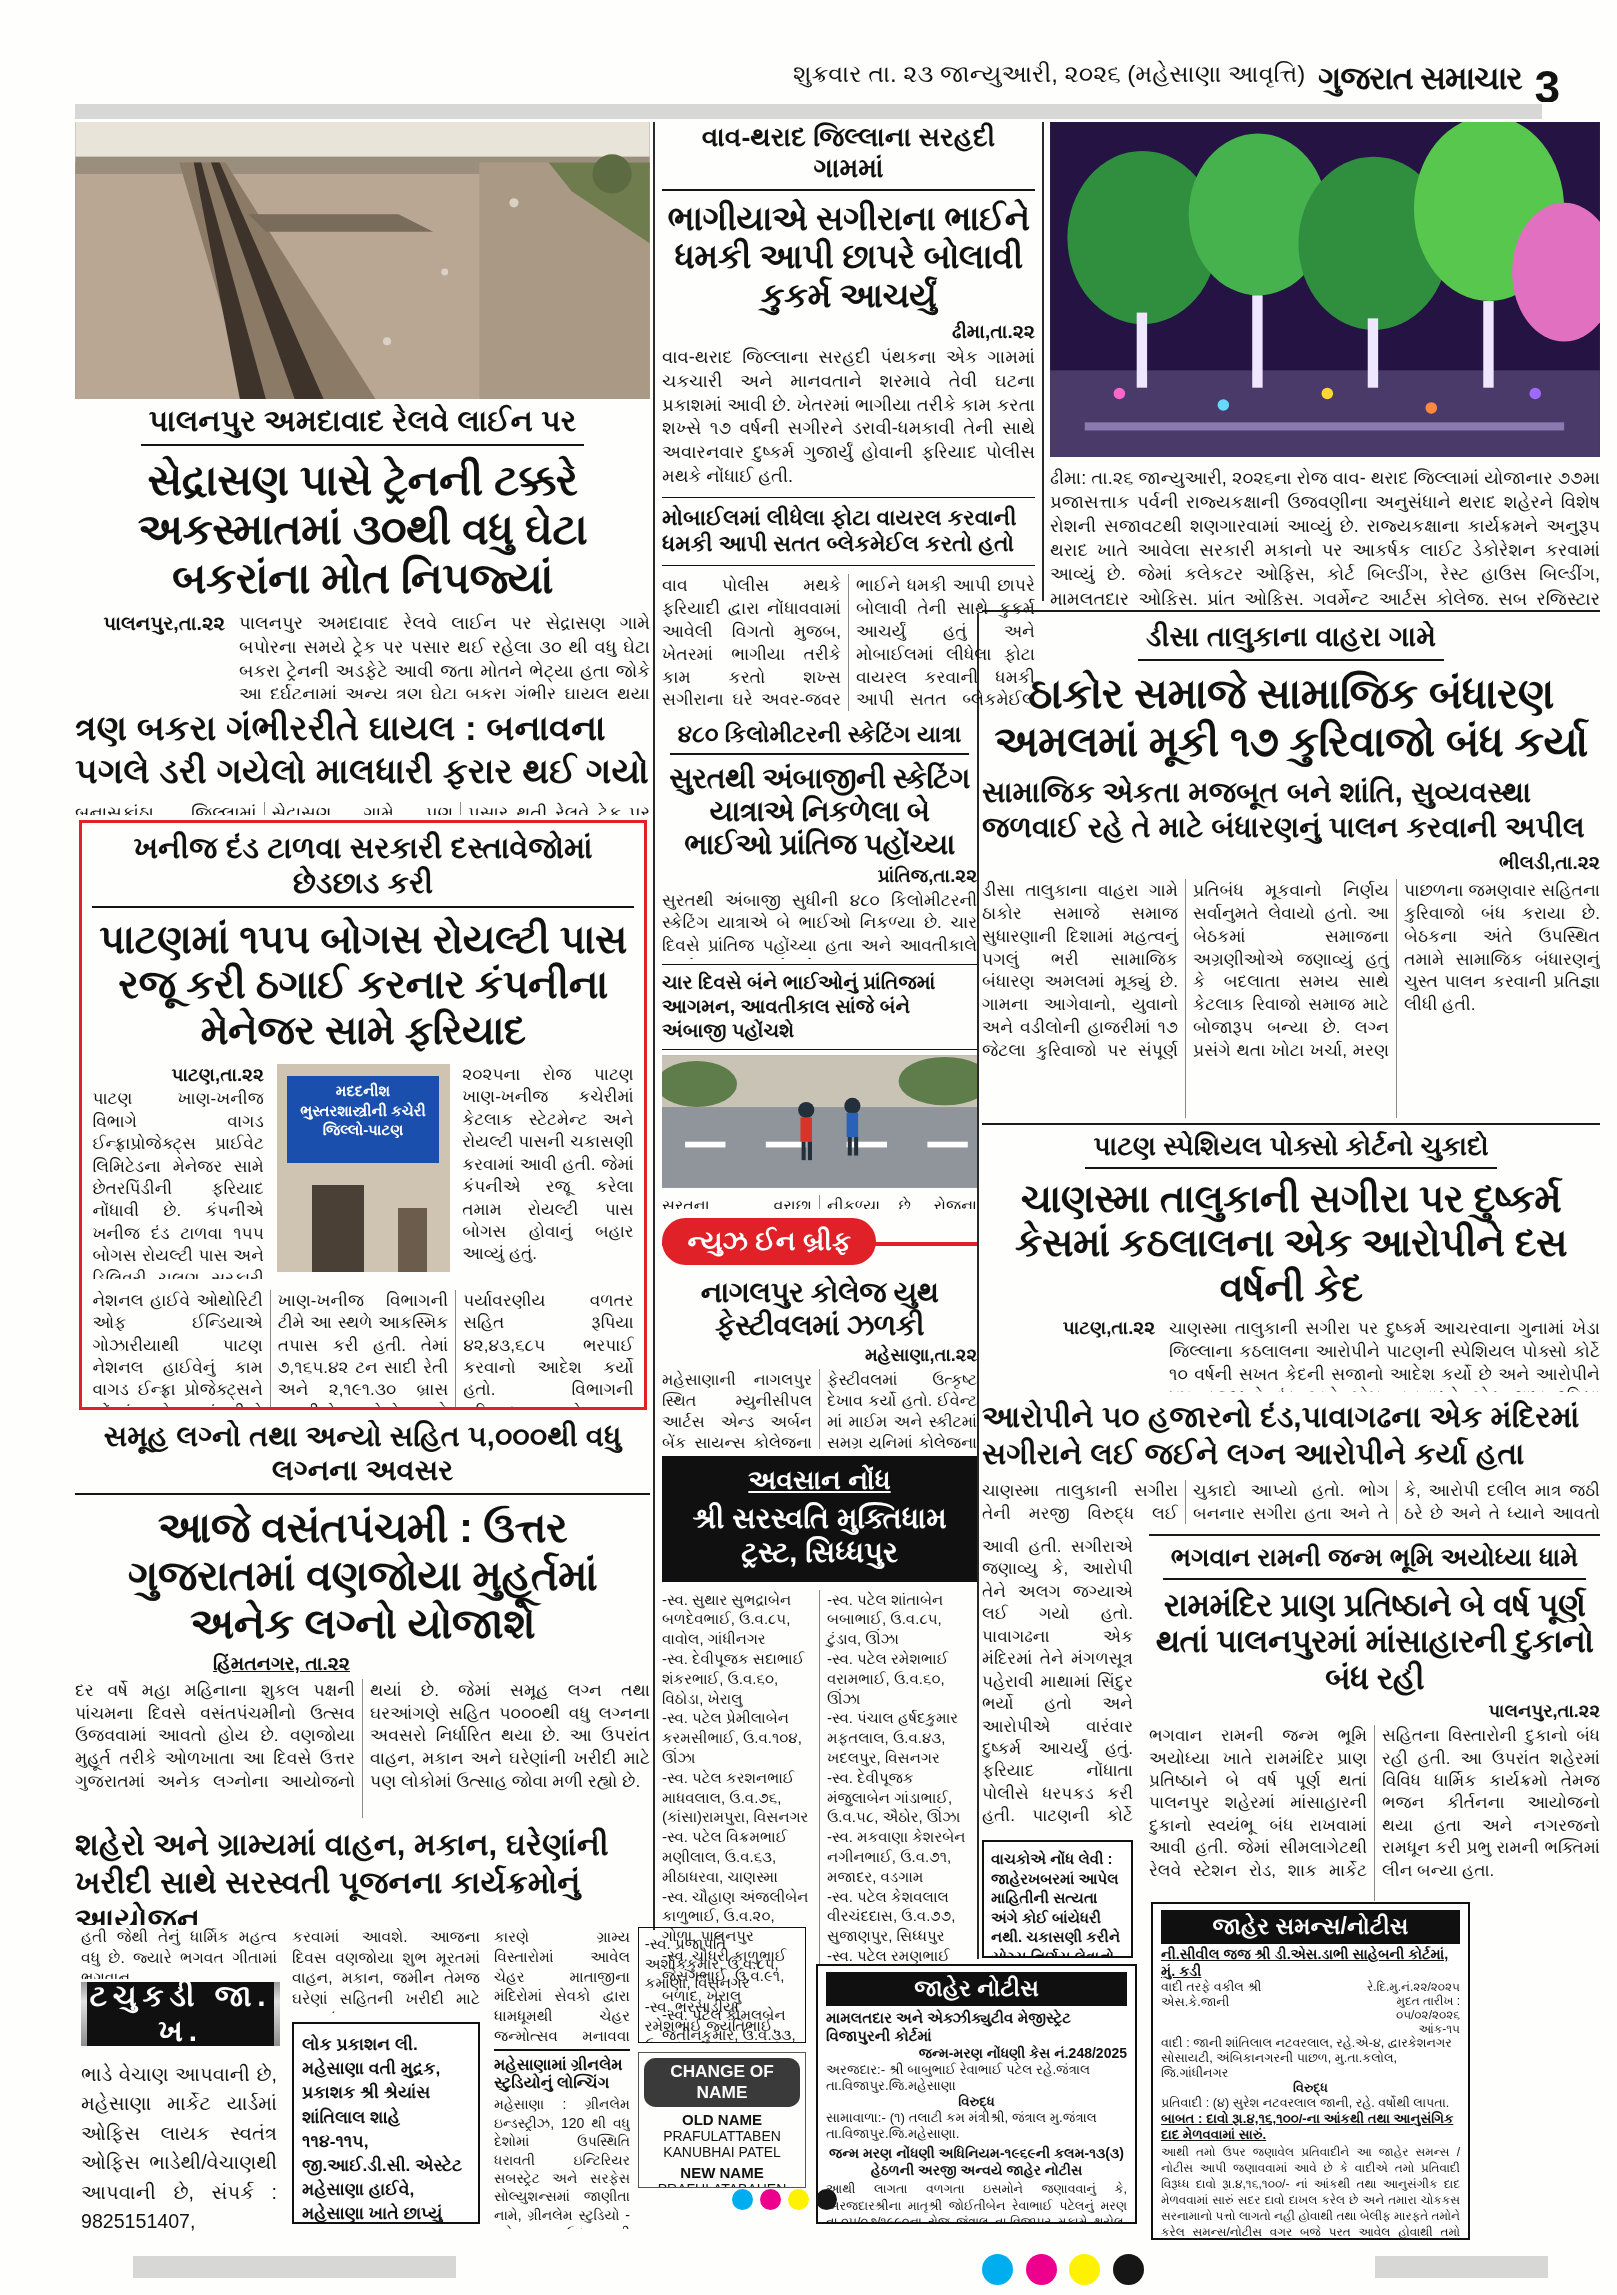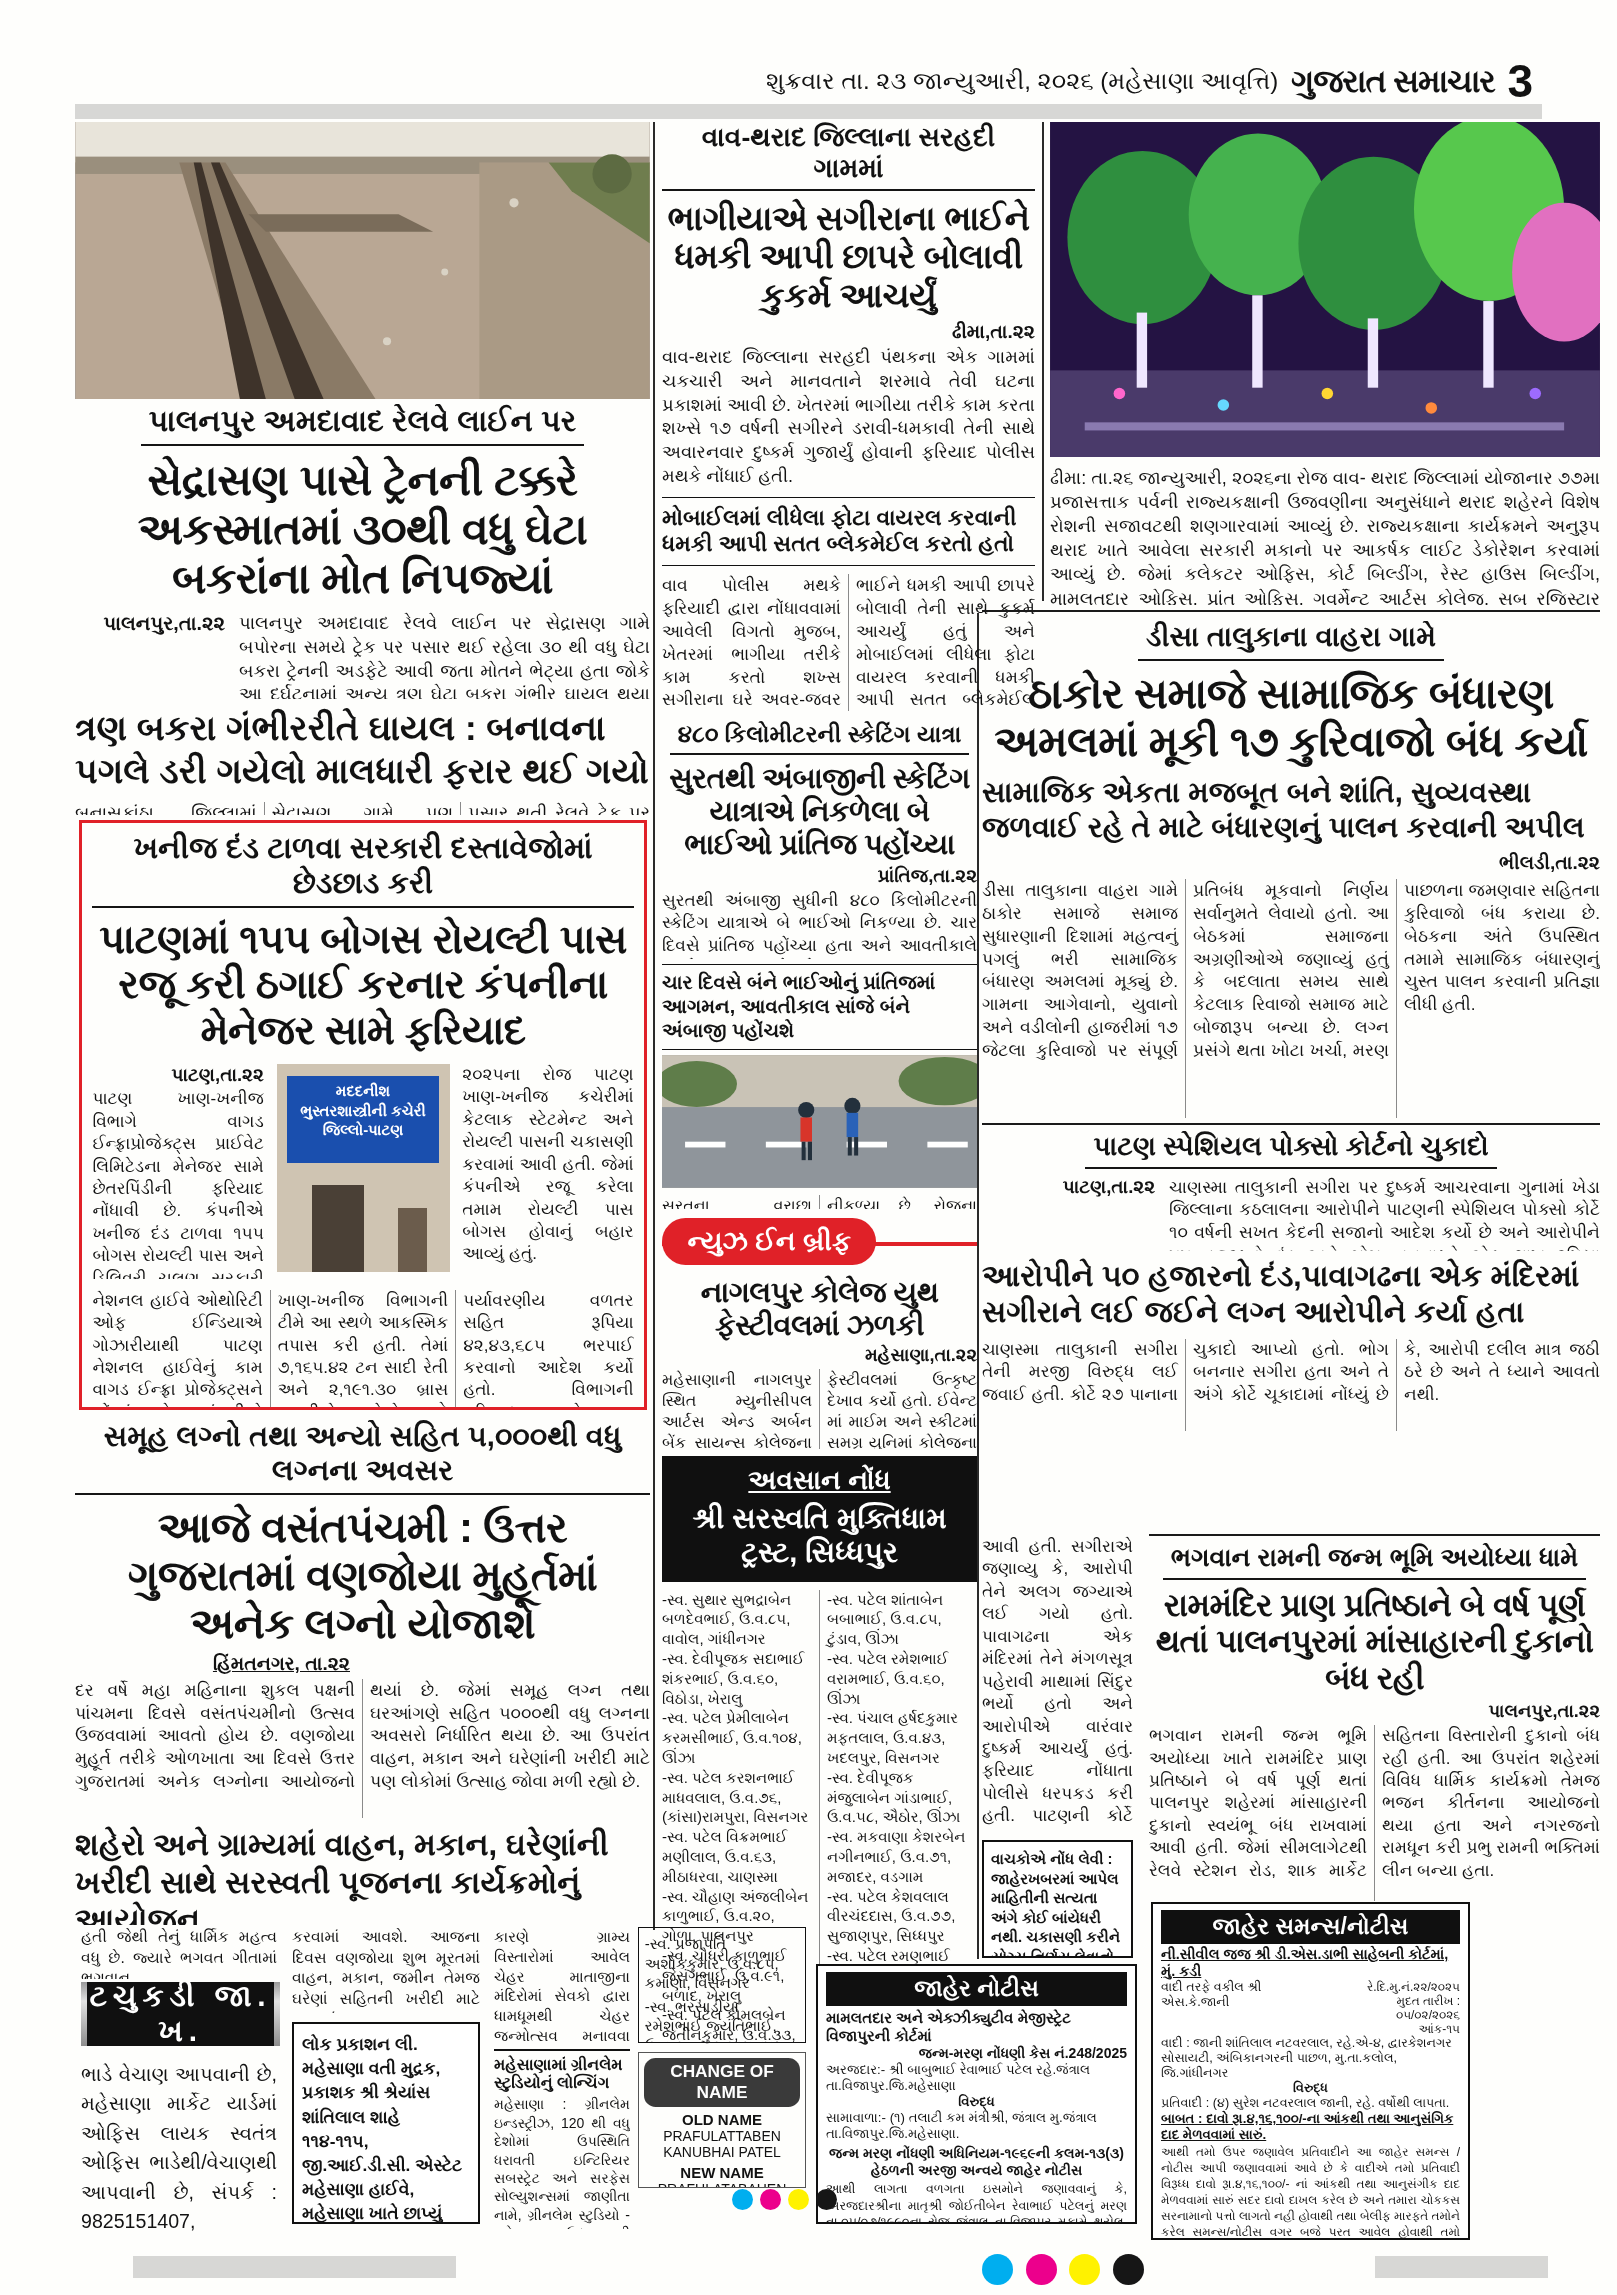--- a/index.html
+++ b/index.html
@@ -25,21 +25,21 @@
   .redline{position:absolute;left:0;right:0;height:4.6px;background:#e02128;top:50%;margin-top:-2.3px;z-index:1;}
   .dot{display:inline-block;border-radius:50%;}
   .graybar{position:absolute;background:#d7d7d5;height:22px;}
   .obit{line-height:1.32;}
 </style>
 </head>
 <body>
 
 <div id="page">
 
-  <div class="art" style="left:493px;top:60px;width:1040px;height:42px;display:flex;justify-content:flex-end;align-items:center;gap:12.7px;">
+  <div class="art" style="left:520px;top:60px;width:1040px;height:42px;display:flex;justify-content:flex-end;align-items:flex-start;gap:12.7px;">
     <span style="font-size:24px;">શુક્રવાર તા. ૨૩ જાન્યુઆરી, ૨૦૨૬ (મહેસાણા આવૃત્તિ)</span>
     <span style="font-size:32px;font-weight:900;letter-spacing:-1.2px;">ગુજરાત સમાચાર</span>
     <span style="font-size:46px;font-weight:900;">3</span>
   </div>
   <div class="graybar" style="left:75px;top:104px;width:1467px;height:15px;"></div>
 
   <div class="vrule" style="left:653px;top:122px;height:1808px;"></div>
   <div class="vrule" style="left:1042px;top:122px;height:479px;"></div>
   <div class="vrule" style="left:977px;top:613px;height:1346px;"></div>
 
@@ -195,20 +195,21 @@
         <div style="position:absolute;right:23px;bottom:0;width:29px;height:64px;background:#6b5c4c;"></div>
       </div>
       <div class="bd" style="flex:1;font-size:17px;max-height:231px;overflow:hidden;">૨૦૨૫ના રોજ પાટણ ખાણ-ખનીજ કચેરીમાં કેટલાક સ્ટેટમેન્ટ અને રોયલ્ટી પાસની ચકાસણી કરવામાં આવી હતી. જેમાં કંપનીએ રજૂ કરેલા તમામ રોયલ્ટી પાસ બોગસ હોવાનું બહાર આવ્યું હતું.</div>
     </div>
     <div class="bd c3" style="font-size:17px;margin-top:10.4px;height:243px;">નેશનલ હાઈવે ઓથોરિટી ઓફ ઈન્ડિયાએ ગોઝારીયાથી પાટણ નેશનલ હાઈવેનું કામ વાગડ ઈન્ફ્રા પ્રોજેક્ટ્સને સોંપ્યું છે. કંપનીએ ચાણસ્મા તાલુકાના ગામની હદમાં ખનીજ પ્લાન્ટ સ્થાપ્યો હતો. ગત તા.૨૨-૧૦-૨૦૨૪ ના રોજ ખાણ-ખનીજ વિભાગની ટીમે આ સ્થળે આકસ્મિક તપાસ કરી હતી. તેમાં ૭,૧૬૫.૪૨ ટન સાદી રેતી અને ૨,૧૯૧.૩૦ બ્રાસ કપચીનો જથ્થો ગેરકાયદે સંગ્રહ કરેલો મળી આવ્યો હતો. વિભાગે કંપનીને ૩૩,૩૩,૫૨૫નો દંડ અને રૂ.૯,૧૦,૧૬૪ના પર્યાવરણીય વળતર સહિત રૂપિયા ૪૨,૪૩,૬૮૫ ભરપાઈ કરવાનો આદેશ કર્યો હતો. વિભાગની ફરિયાદના પગલે ખાણ-ખનીજ વિભાગની ટીમ આ અંગે વધુ તપાસ કરી રહી છે.</div>
   </section>
 
   <div class="hrule" style="left:982px;top:1123px;width:618px;"></div>
   <section class="art" style="left:982px;top:1131px;width:618px;height:393px;">
     <div class="kick" style="font-size:26.6px;"><span>પાટણ સ્પેશિયલ પોક્સો કોર્ટનો ચુકાદો</span></div>
+    <div class="hl" style="font-size:39px;margin-top:8px;">ચાણસ્મા તાલુકાની સગીરા પર દુષ્કર્મ કેસમાં કઠલાલના એક આરોપીને દસ વર્ષની કેદ</div>
     <div style="display:flex;gap:14px;margin-top:7px;">
       <div style="width:173px;">
           <div class="dl" style="font-size:18.5px;">પાટણ,તા.૨૨</div>
         </div>
       <div class="bd" style="flex:1;font-size:17.3px;max-height:75px;overflow:hidden;">ચાણસ્મા તાલુકાની સગીરા પર દુષ્કર્મ આચરવાના ગુનામાં ખેડા જિલ્લાના કઠલાલના આરોપીને પાટણની સ્પેશિયલ પોક્સો કોર્ટે ૧૦ વર્ષની સખત કેદની સજાનો આદેશ કર્યો છે અને આરોપીને ૫૫ હજારનો દંડ અને ભોગ બનનારને એક લાખ રૂપિયા વળતરનો આદેશ કરાયો છે.</div>
     </div>
     <div class="sub" style="font-size:30px;margin-top:7px;">આરોપીને ૫૦ હજારનો દંડ,પાવાગઢના એક મંદિરમાં સગીરાને લઈ જઈને લગ્ન આરોપીને કર્યા હતા</div>
     <div class="bd c3" style="font-size:17px;margin-top:8px;height:92px;">ચાણસ્મા તાલુકાની સગીરા તેની મરજી વિરુદ્ધ લઈ જવાઈ હતી. કોર્ટે ૨૭ પાનાના ચુકાદો આપ્યો હતો. ભોગ બનનાર સગીરા હતા અને તે અંગે કોર્ટે ચૂકાદામાં નોંધ્યું છે કે, આરોપી દલીલ માત્ર જઠી ઠરે છે અને તે ધ્યાને આવતો નથી.</div>
   </section>
   <div class="art bd" style="left:982px;top:1536px;width:151px;height:289px;font-size:17px;">આવી હતી. સગીરાએ જણાવ્યુ કે, આરોપી તેને અલગ જગ્યાએ લઈ ગયો હતો. પાવાગઢના એક મંદિરમાં તેને મંગળસૂત્ર પહેરાવી માથામાં સિંદુર ભર્યો હતો અને આરોપીએ વારંવાર દુષ્કર્મ આચર્યું હતું. ફરિયાદ નોંધાતા પોલીસે ધરપકડ કરી હતી. પાટણની કોર્ટે બંને પક્ષોની દલીલો સાંભળી ચુકાદો આપ્યો હતો.</div>

